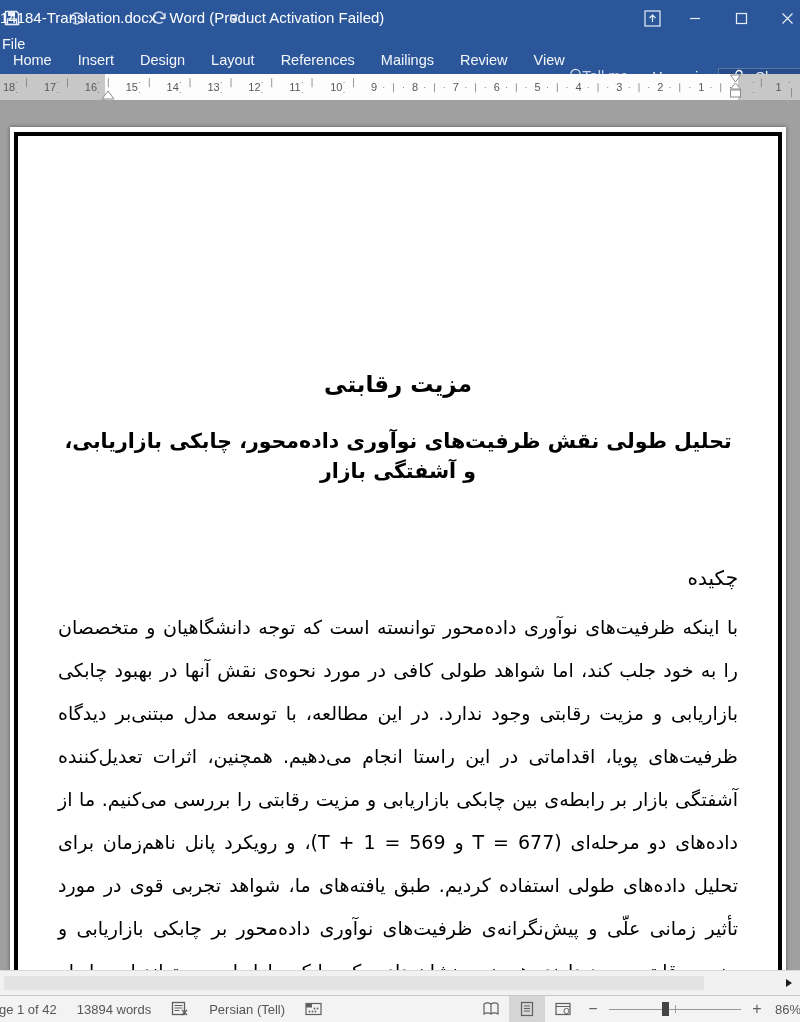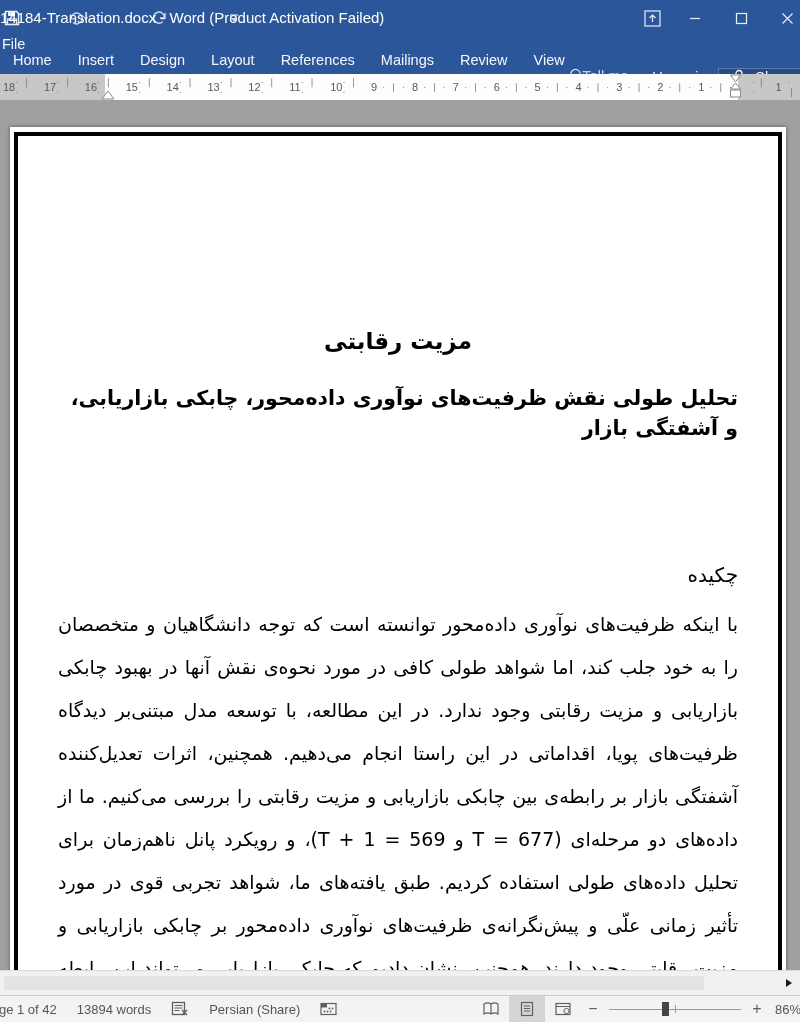--- a/index.html
+++ b/index.html
@@ -49,24 +49,24 @@
   .ind-left { position:absolute; left:101px; bottom:0; }
 
   
   .doc-area { position:relative; height:870px; background:#a0a0a0; overflow:hidden; }
   .page { position:absolute; left:10px; right:14px; top:27px; height:1100px; background:#ffffff;
           box-shadow:0 0 4px rgba(0,0,0,.45); }
   .page-border { position:absolute; left:4px; right:4px; top:5px; bottom:-20px;
                  border:4px solid #000000; }
   .page-content { position:absolute; left:0; right:0; top:9px; padding:190px 48px 0 48px;
                   direction:rtl; font-family:"DejaVu Sans", sans-serif; color:#000; }
-  .doc-title { text-align:center; font-weight:bold; font-size:23px; line-height:30px; }
-  .doc-subtitle { font-weight:bold; font-size:20.5px; line-height:30px;
+  .doc-title { text-align:center; font-weight:bold; font-size:23px; line-height:30px;margin-top:43px; }
+  .doc-subtitle { text-align:center; font-weight:bold; font-size:20.5px; line-height:30px;
                   margin-top:27px; }
-  .abs-head { text-align:right; font-size:20px; margin-top:120px; }
+  .abs-head { text-align:right; font-size:20px; margin-top:80px; }
   .abs-body { margin-top:16px; font-size:19px; line-height:43px; text-align:justify; }
 
   
   .hscroll { position:relative; height:25px; background:#f1f1f1; border-top:1px solid #d9d9d9; }
   .hscroll .thumb { position:absolute; left:4px; top:5px; height:14px; width:700px;
                     background:#e3e3e3; }
   .hs-arrow { position:absolute; right:3px; top:4px; width:16px; height:16px; display:flex;
               align-items:center; justify-content:center; color:#222; font-size:11px; }
 
   
@@ -248,21 +248,21 @@
   <div class="sb-left">
     <div class="sb-item sb-page">Page 1 of 42</div>
     <div class="sb-item">13894 words</div>
     <div class="sb-item sb-icon">
       <svg width="18" height="16" viewBox="0 0 18 16">
           <rect x="1.5" y="1.5" width="12" height="12" fill="none" stroke="currentColor" stroke-width="1.3"></rect>
           <path d="M3.5 4.5h8M3.5 7h8M3.5 9.5h5" stroke="currentColor" stroke-width="1"></path>
           <path d="M11 9l5 5M16 9l-5 5" stroke="currentColor" stroke-width="1.4"></path>
         </svg>
     </div>
-    <div class="sb-item">Persian (Share)</div>
+    <div class="sb-item">Persian (Tell)</div>
     <div class="sb-item sb-icon">
       <svg width="17" height="14" viewBox="0 0 17 14">
           <rect x="1" y="1.5" width="15" height="11" fill="none" stroke="currentColor" stroke-width="1.2"></rect>
           <rect x="1" y="1.5" width="6" height="4" fill="currentColor"></rect>
           <circle cx="9.5" cy="6.5" r=".9" fill="currentColor"></circle>
           <circle cx="12.5" cy="6.5" r=".9" fill="currentColor"></circle>
           <circle cx="4.5" cy="9.5" r=".9" fill="currentColor"></circle>
           <circle cx="7.5" cy="9.5" r=".9" fill="currentColor"></circle>
           <circle cx="10.5" cy="9.5" r=".9" fill="currentColor"></circle>
         </svg>

